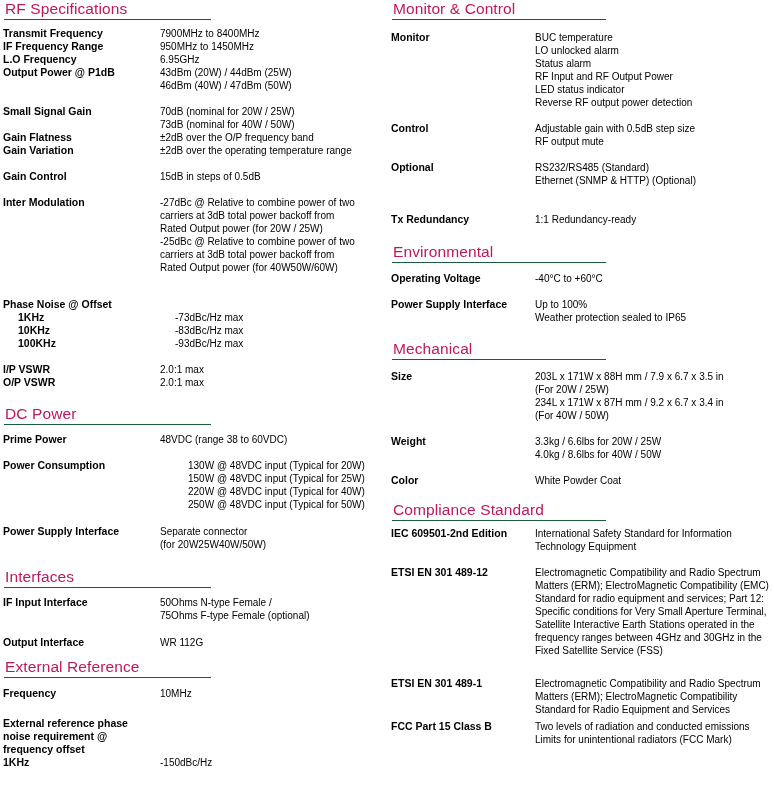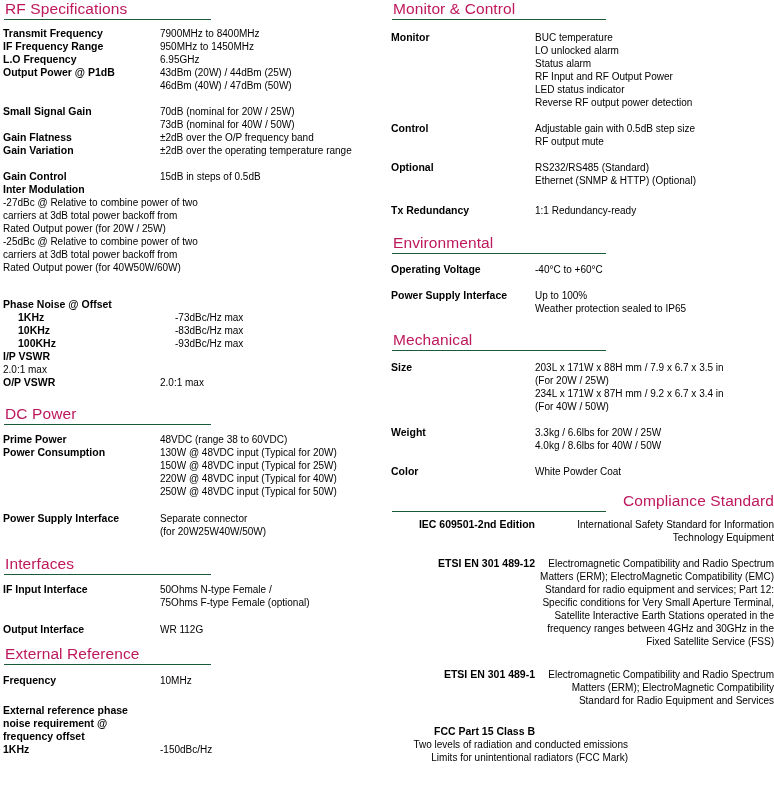--- a/index.html
+++ b/index.html
@@ -108,21 +108,21 @@
           <div class="value">±2dB over the O/P frequency band</div>
         </div>
         <div class="row">
           <div class="label">Gain Variation</div>
           <div class="value">±2dB over the operating temperature range</div>
         </div>
         <div class="row" style="margin-top: 13px;">
           <div class="label">Gain Control</div>
           <div class="value">15dB in steps of 0.5dB</div>
         </div>
-        <div class="row" style=" flex-direction: column;">
+        <div class="row" style="margin-top: 13px;">
           <div class="label">Inter Modulation</div>
           <div class="value">-27dBc @ Relative to combine power of two
 carriers at 3dB total power backoff from
 Rated Output power (for 20W / 25W)
 -25dBc @ Relative to combine power of two
 carriers at 3dB total power backoff from
 Rated Output power (for 40W50W/60W)</div>
         </div>
         <div class="row" style="margin-top: 24px;">
           <div class="label">Phase Noise @ Offset</div>
@@ -133,37 +133,37 @@
           <div class="value">-73dBc/Hz max</div>
         </div>
         <div class="row">
           <div class="label indent">10KHz</div>
           <div class="value">-83dBc/Hz max</div>
         </div>
         <div class="row">
           <div class="label indent">100KHz</div>
           <div class="value">-93dBc/Hz max</div>
         </div>
-        <div class="row" style=" flex-direction: column;">
+        <div class="row" style="margin-top: 13px;">
           <div class="label">I/P VSWR</div>
           <div class="value">2.0:1 max</div>
         </div>
         <div class="row">
           <div class="label">O/P VSWR</div>
           <div class="value">2.0:1 max</div>
         </div>
       </div>
       <div class="section" style="margin-top: 16px;">
         <div class="sec-head">DC Power</div>
         <div class="sec-rule"></div>
         <div class="row" style="margin-top: 8px;">
           <div class="label">Prime Power</div>
           <div class="value">48VDC (range 38 to 60VDC)</div>
         </div>
-        <div class="row" style="">
+        <div class="row" style="margin-top: 13px; gap: 28px;">
           <div class="label">Power Consumption</div>
           <div class="value">130W @ 48VDC input (Typical for 20W)
 150W @ 48VDC input (Typical for 25W)
 220W @ 48VDC input (Typical for 40W)
 250W @ 48VDC input (Typical for 50W)</div>
         </div>
         <div class="row" style="margin-top: 14px;">
           <div class="label">Power Supply Interface</div>
           <div class="value">Separate connector
 (for 20W25W40W/50W)</div>
@@ -216,21 +216,21 @@
         <div class="row" style="margin-top: 13px;">
           <div class="label">Control</div>
           <div class="value">Adjustable gain with 0.5dB step size
 RF output mute</div>
         </div>
         <div class="row" style="margin-top: 13px;">
           <div class="label">Optional</div>
           <div class="value">RS232/RS485 (Standard)
 Ethernet (SNMP &amp; HTTP) (Optional)</div>
         </div>
-        <div class="row" style="margin-top: 17px;">
+        <div class="row" style="margin-top: 26px;">
           <div class="label">Tx Redundancy</div>
           <div class="value">1:1 Redundancy-ready</div>
         </div>
       </div>
       <div class="section" style="margin-top: 17px;">
         <div class="sec-head">Environmental</div>
         <div class="sec-rule"></div>
         <div class="row" style="margin-top: 9px;">
           <div class="label">Operating Voltage</div>
           <div class="value">-40°C to +60°C</div>
@@ -254,21 +254,21 @@
         <div class="row" style="margin-top: 13px;">
           <div class="label">Weight</div>
           <div class="value">3.3kg / 6.6lbs  for 20W / 25W
 4.0kg / 8.6lbs  for 40W / 50W</div>
         </div>
         <div class="row" style="margin-top: 13px;">
           <div class="label">Color</div>
           <div class="value">White Powder Coat</div>
         </div>
       </div>
-      <div class="section" style="margin-top: 14px; text-align: right;">
+      <div class="section" style="margin-top: 14px;">
         <div class="sec-head">Compliance Standard</div>
         <div class="sec-rule"></div>
         <div class="row" style="margin-top: 6px;">
           <div class="label">IEC 609501-2nd Edition</div>
           <div class="value">International Safety Standard for Information
 Technology Equipment</div>
         </div>
         <div class="row" style="margin-top: 13px;">
           <div class="label">ETSI EN 301 489-12</div>
           <div class="value clip">Electromagnetic Compatibility and Radio Spectrum
@@ -278,20 +278,20 @@
 Satellite Interactive Earth Stations operated in the
 frequency ranges between 4GHz and 30GHz in the
 Fixed Satellite Service (FSS)</div>
         </div>
         <div class="row" style="margin-top: 20px;">
           <div class="label">ETSI EN 301 489-1</div>
           <div class="value">Electromagnetic Compatibility and Radio Spectrum
 Matters (ERM); ElectroMagnetic Compatibility
 Standard for Radio Equipment and Services</div>
         </div>
-        <div class="row" style="margin-top: 18px; flex-direction: column;">
+        <div class="row" style="margin-top: 4px;">
           <div class="label">FCC Part 15 Class B</div>
           <div class="value clip">Two levels of radiation and conducted emissions
 Limits for unintentional radiators (FCC Mark)</div>
         </div>
       </div>
     </div>
 </div>
 
 </body></html>

